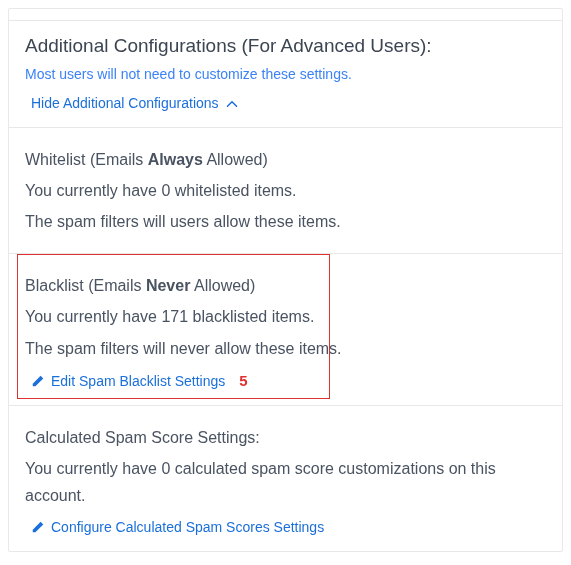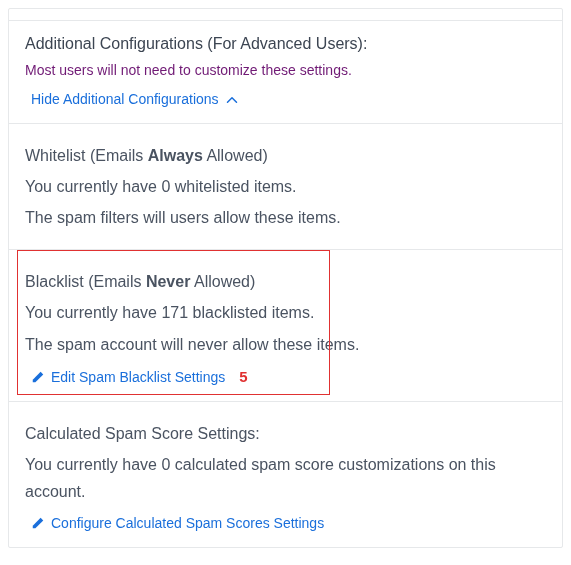--- a/index.html
+++ b/index.html
@@ -25,28 +25,28 @@
     padding: 12px 16px 14px 16px;
     border-bottom: 1px solid #e6e8ea;
     position: relative;
   }
   .block:last-child { border-bottom: none; }
   .topgap {
     height: 12px;
     border-bottom: 1px solid #e6e8ea;
   }
   .heading {
-    font-size: 16px;
+    font-size: 19px;
     font-weight: 400;
     color: #3c4552;
     margin: 2px 0 6px 0;
   }
   .sub {
     font-size: 14px;
-    color: #701a75;
+    color: #3b82f6;
     line-height: 1.6;
     margin: 2px 0;
   }
   .line {
     font-size: 16px;
     color: #4a5361;
     line-height: 1.7;
     margin: 4px 0;
   }
   .strong { font-weight: 700; }
@@ -121,21 +121,21 @@
       <div class="line">You currently have 0 whitelisted items.</div>
       <div class="line">The spam filters will users allow these items.</div>
     </div>
 
     <div class="block">
       <div class="redbox"></div>
       <div class="line linepad">
         <span>Blacklist (Emails </span><span class="strong">Never</span><span> Allowed)</span>
       </div>
       <div class="line">You currently have 171 blacklisted items.</div>
-      <div class="line">The spam account will never allow these items.</div>
+      <div class="line">The spam filters will never allow these items.</div>
       <div class="linkrow">
         <span class="link">
           <span class="pencil">
             <svg viewBox="0 0 16 16">
                 <path d="M2 14 L2 11 L11 2 L14 5 L5 14 Z" fill="#1a6fdb"></path>
               </svg>
           </span><span>Edit Spam Blacklist Settings</span>
         </span>
         <span class="callout5">5</span>
       </div>

